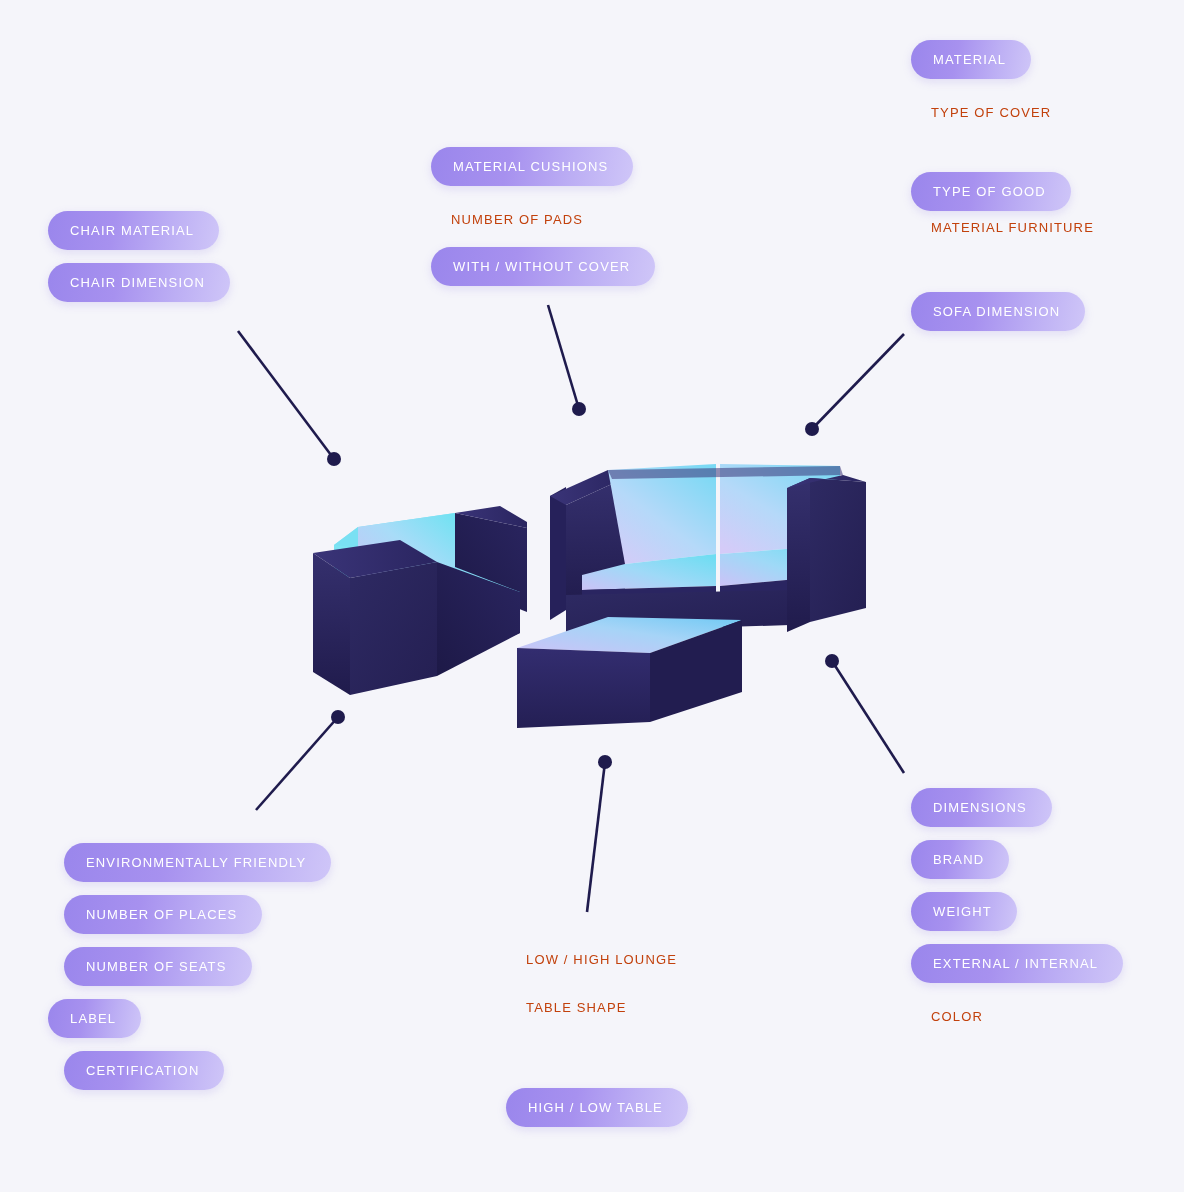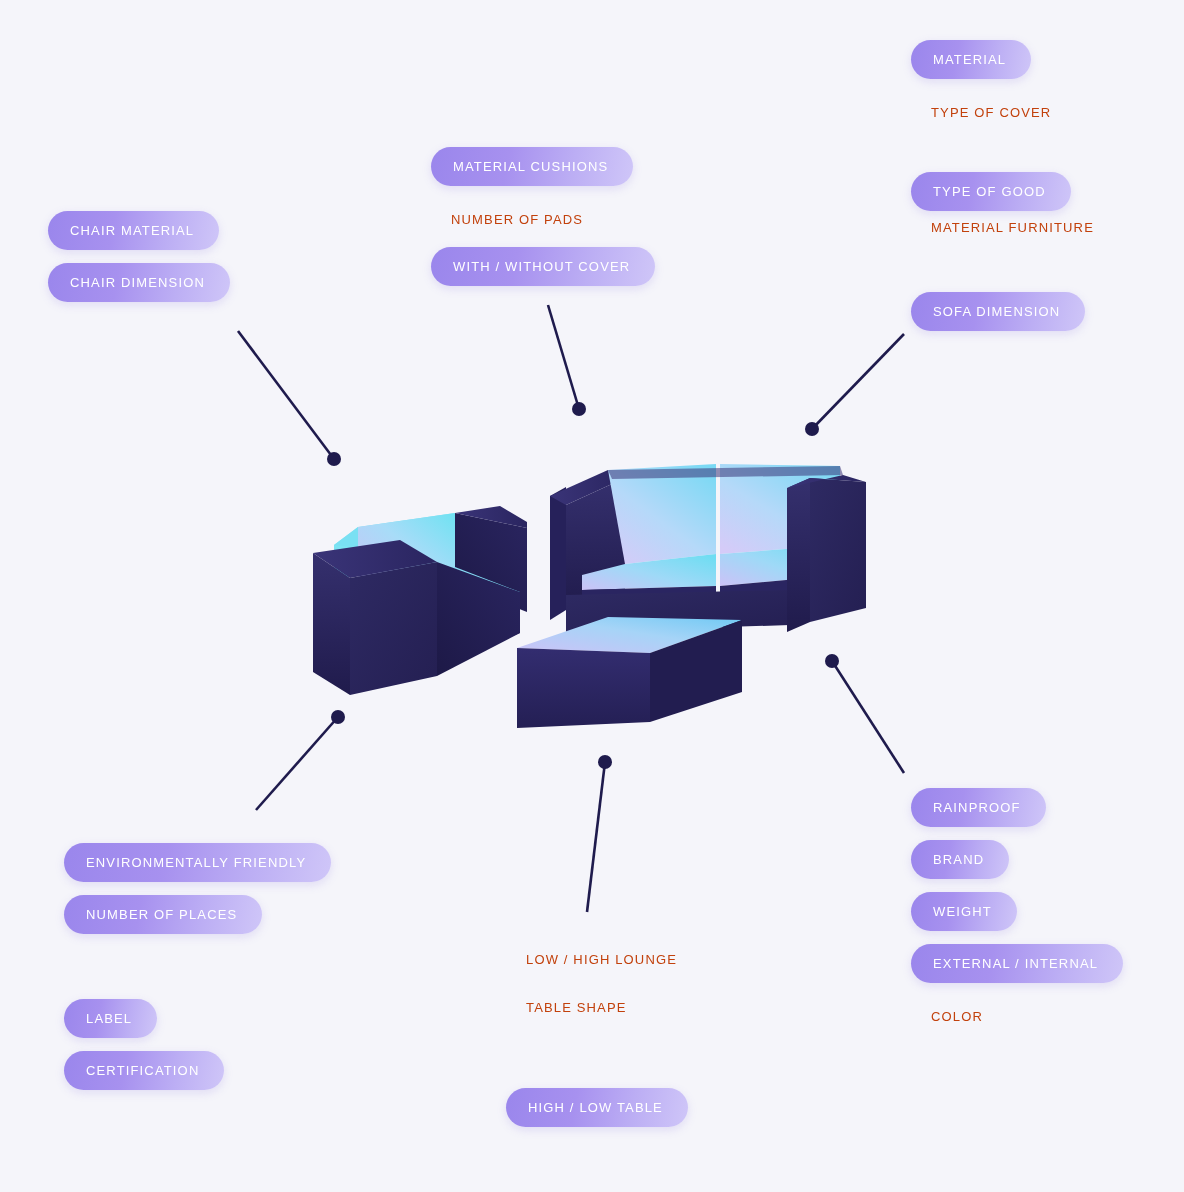--- a/index.html
+++ b/index.html
@@ -190,26 +190,27 @@
   <div class="label pill" style="left:431px; top:247px;">WITH / WITHOUT COVER</div>
 
   <div class="label pill" style="left:911px; top:40px;">MATERIAL</div>
   <div class="label plain" style="left:911px; top:100px;">TYPE OF COVER</div>
   <div class="label pill" style="left:911px; top:139px;margin-top:33px;">TYPE OF GOOD</div>
   <div class="label plain" style="left:911px; top:199px;margin-top:16px;">MATERIAL FURNITURE</div>
   <div class="label pill" style="left:911px; top:292px;">SOFA DIMENSION</div>
 
   <div class="label pill" style="left:64px; top:895px;">NUMBER OF PLACES</div>
   <div class="label pill" style="left:64px; top:843px;">ENVIRONMENTALLY FRIENDLY</div>
-  <div class="label pill" style="left:64px; top:999px;">LABEL</div>
+  <div class="label pill" style="left:64px; top:947px;">NUMBER OF SEATS</div>
+  <div class="label pill" style="left:48px; top:999px;">LABEL</div>
   <div class="label pill" style="left:64px; top:1051px;">CERTIFICATION</div>
 
   <div class="label plain" style="left:506px; top:947px;">LOW / HIGH LOUNGE</div>
   <div class="label plain" style="left:506px; top:995px;">TABLE SHAPE</div>
   <div class="label pill" style="left:506px; top:1088px;">HIGH / LOW TABLE</div>
 
-  <div class="label pill" style="left:911px; top:788px;">RAINPROOF</div>
+  <div class="label pill" style="left:911px; top:788px;">DIMENSIONS</div>
   <div class="label pill" style="left:911px; top:840px;">BRAND</div>
   <div class="label pill" style="left:911px; top:892px;">WEIGHT</div>
   <div class="label pill" style="left:911px; top:944px;">EXTERNAL / INTERNAL</div>
   <div class="label plain" style="left:911px; top:1004px;">COLOR</div>
 
 </div>
 
 </body></html>

